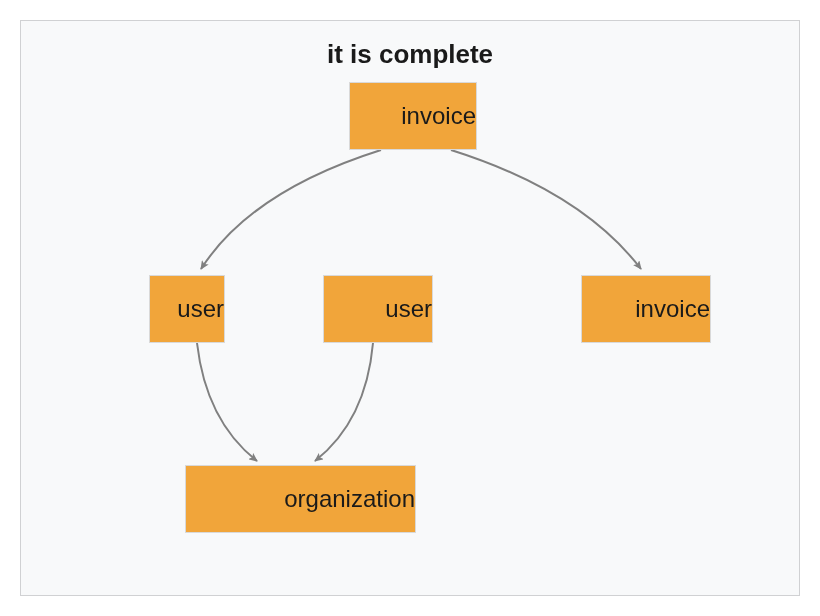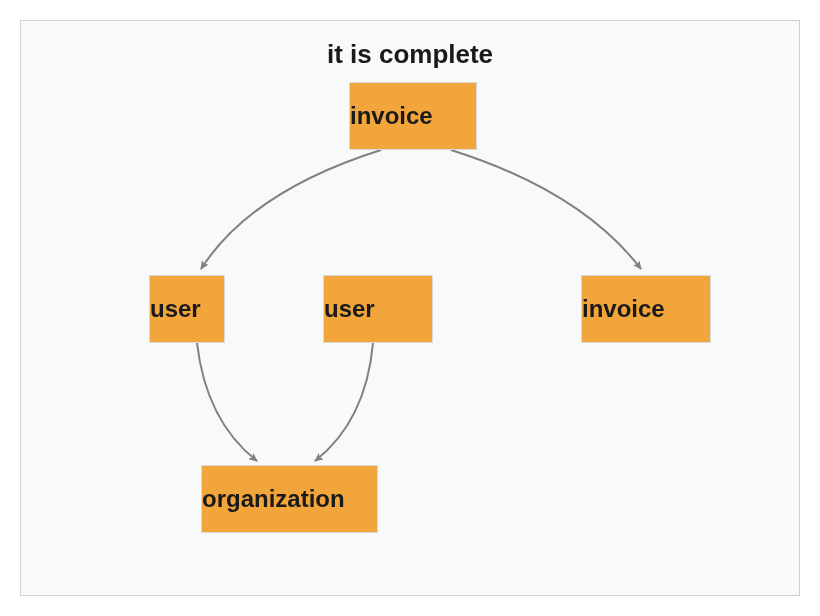--- a/index.html
+++ b/index.html
@@ -27,30 +27,30 @@
       font-size: 26px;
       color: #1a1a1a;
       font-weight: 700;
     }
     .node {
       position: absolute;
       background: #f1a53a;
       border: 1px solid #d9d9d9;
       display: flex;
       align-items: center;
-      justify-content: flex-start;
+      justify-content: flex-end;
       font-size: 24px;
       color: #1a1a1a;
-      font-weight: 700;
+      font-weight: 400;
     }
     .node-invoice { left: 328px; top: 61px; width: 128px; height: 68px; }
     .node-user { left: 128px; top: 254px; width: 76px; height: 68px; }
     .node-admin { left: 302px; top: 254px; width: 110px; height: 68px; }
     .node-product { left: 560px; top: 254px; width: 130px; height: 68px; }
-    .node-organization { left: 180px; top: 444px; width: 177px; height: 68px; }
+    .node-organization { left: 164px; top: 444px; width: 231px; height: 68px; }
     svg.edges {
       position: absolute;
       left: 0;
       top: 0;
       width: 780px;
       height: 576px;
       pointer-events: none;
     }
   </style>
 </head>

